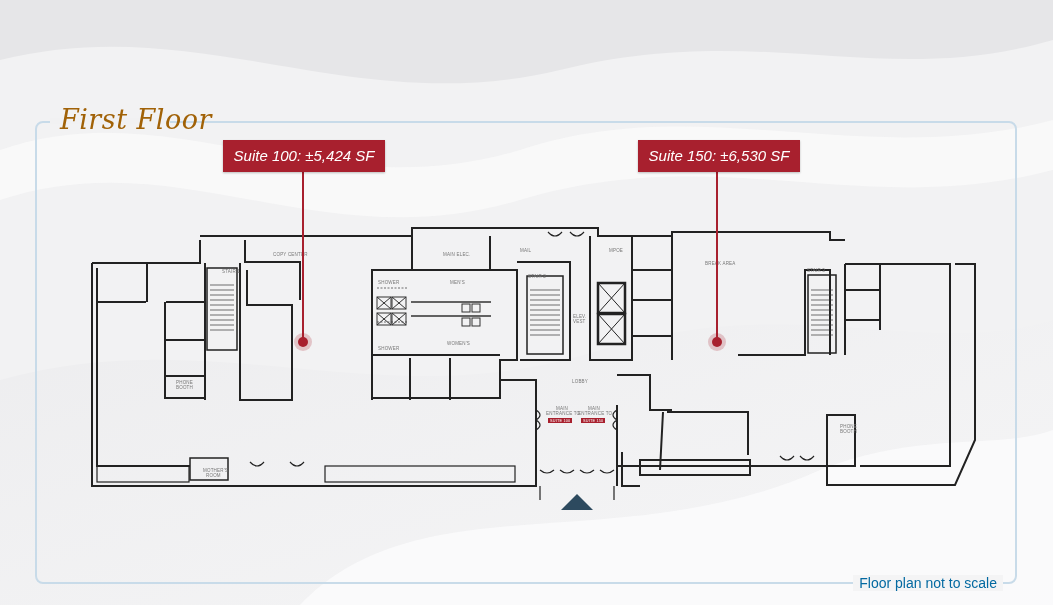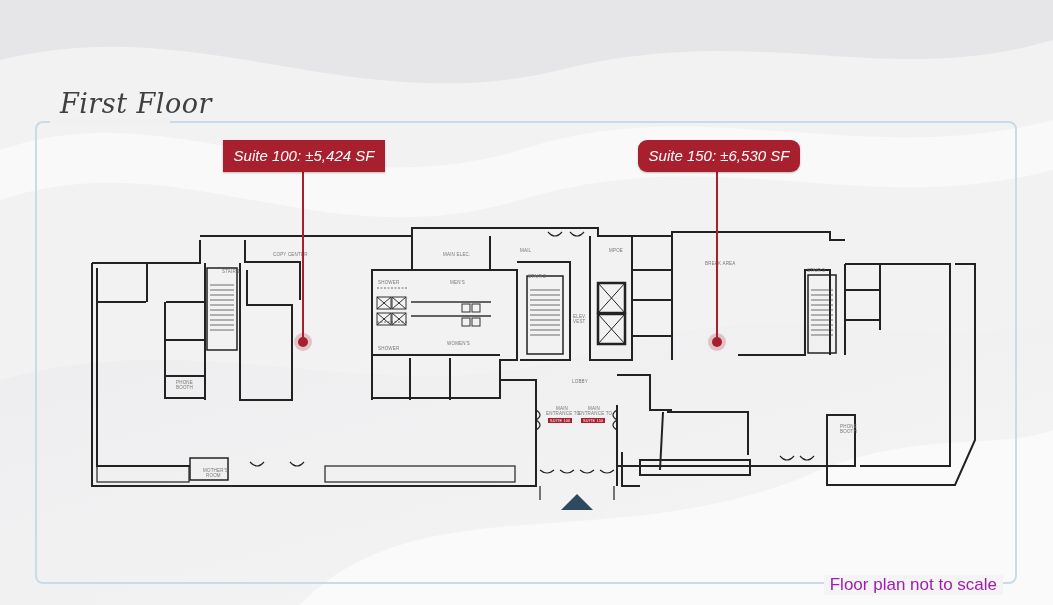--- a/index.html
+++ b/index.html
@@ -7,34 +7,34 @@
     width: 1053px; height: 605px; overflow: hidden; position: relative;
     font-family: "Liberation Sans", sans-serif;
     background: #f3f3f4;
   }
   .bg { position: absolute; inset: 0; }
   .frame {
     position: absolute; left: 35px; top: 121px; width: 982px; height: 463px;
     border: 2px solid #c8dbe9; border-radius: 8px; box-sizing: border-box;
   }
   .title {
-    position: absolute; left: 52px; top: 88px; padding: 0 8px;
+    position: absolute; left: 52px; top: 104px; padding: 0 8px;
     font-family: "DejaVu Serif", serif; font-style: italic;
-    font-size: 27px; color: #404040; letter-spacing: 0.5px;
+    font-size: 27px; color: #a16207; letter-spacing: 0.5px;
     background: transparent;
   }
   .title-gap { position:absolute; left:50px; top:118px; width:120px; height:6px; background:#f1f1f2; }
   .suite-tag {
     position: absolute; height: 32px; line-height: 32px;
     background: #a8202e; color: #fff; font-style: italic; font-size: 15px;
     text-align: center; box-shadow: 0 1px 2px rgba(0,0,0,.25);
   }
   .note {
     position: absolute; right: 50px; top: 575px; padding: 0 6px;
-    font-size: 17px; color: #a21caf; background: #f4f4f5;
+    font-size: 14px; color: #0369a1; background: #f4f4f5;
   }
   svg.plan { position: absolute; left: 0; top: 0; }
   .lbl { font-family: "Liberation Sans", sans-serif; font-size: 4.5px; fill: #777; letter-spacing: .2px; }
 </style>
 </head>
 <body>
 
 <svg class="bg" width="1053" height="605" viewBox="0 0 1053 605">
   <defs>
     <linearGradient id="g1" x1="0" y1="0" x2="1" y2="1">
@@ -168,15 +168,15 @@
   <circle cx="303" cy="342" r="9" fill="#a8202e" opacity=".22"></circle>
   <circle cx="303" cy="342" r="5" fill="#a8202e"></circle>
   <line x1="717" y1="170" x2="717" y2="342" stroke="#a8202e" stroke-width="2"></line>
   <circle cx="717" cy="342" r="9" fill="#a8202e" opacity=".22"></circle>
   <circle cx="717" cy="342" r="5" fill="#a8202e"></circle>
 
   <polygon points="561,510 577,494 593,510" fill="#2d4a5f"></polygon>
 </svg>
 
 <div class="suite-tag" style="left:223px;top:140px;width:162px;">Suite 100: ±5,424 SF</div>
-<div class="suite-tag" style="left:638px;top:140px;width:162px;border-radius:9px;">Suite 150: ±6,530 SF</div>
+<div class="suite-tag" style="left:638px;top:140px;width:162px;">Suite 150: ±6,530 SF</div>
 
 <div class="note">Floor plan not to scale</div>
 
 </body></html>

